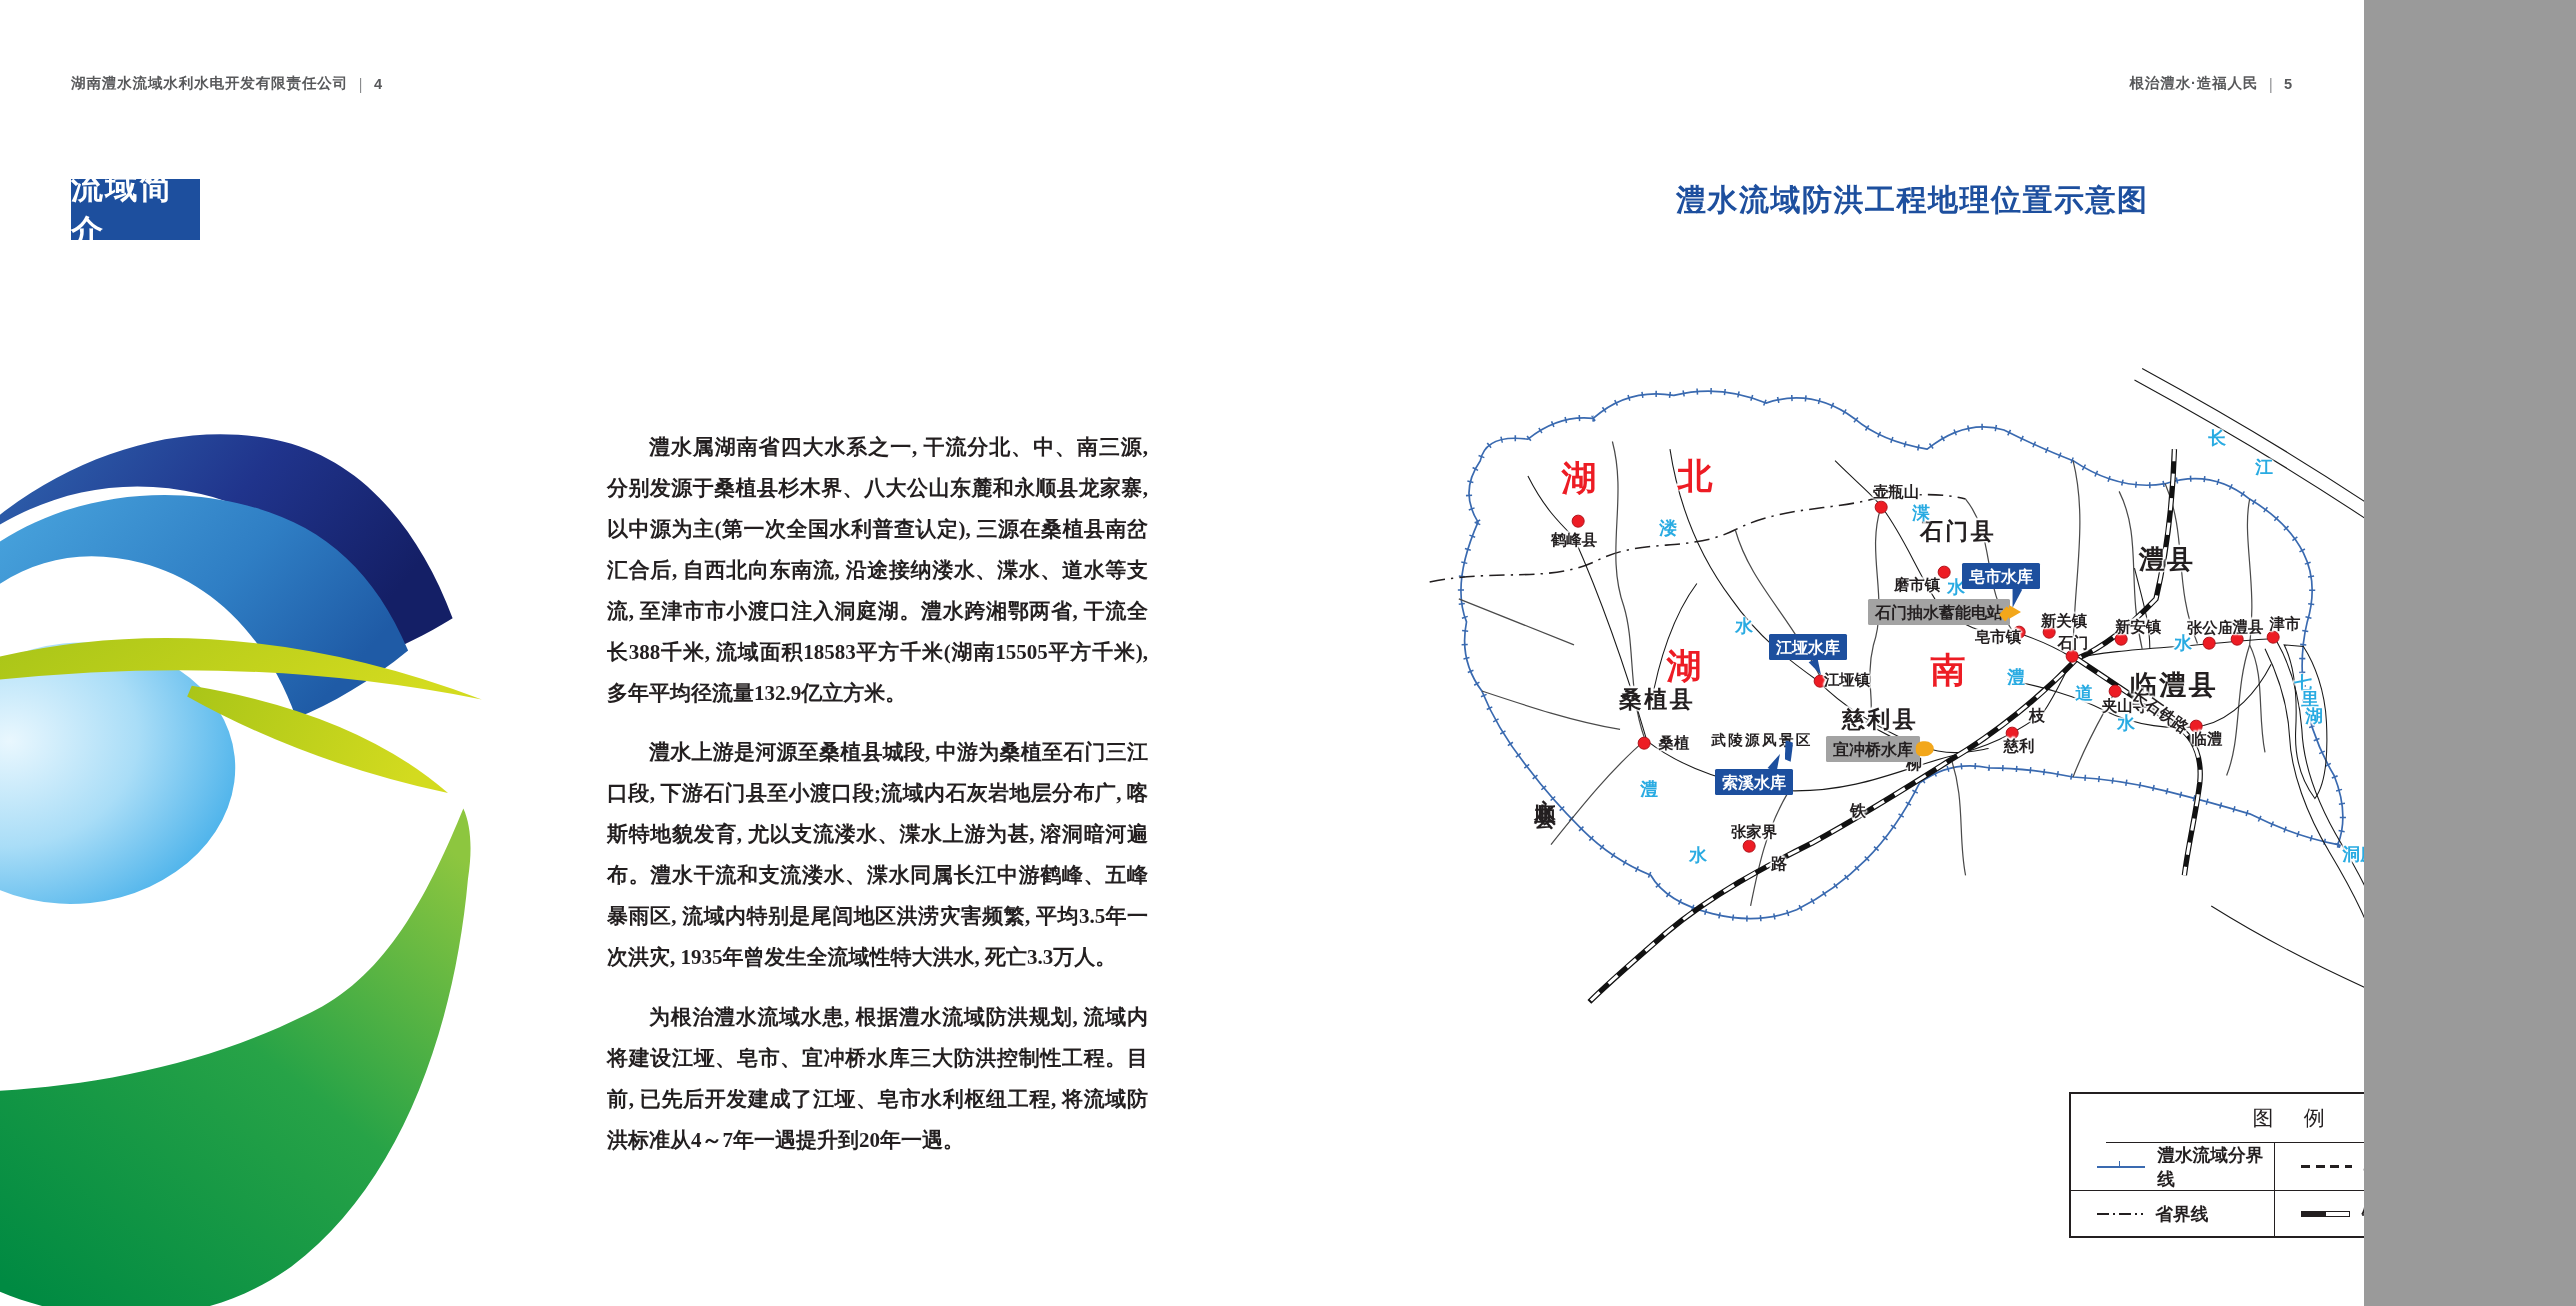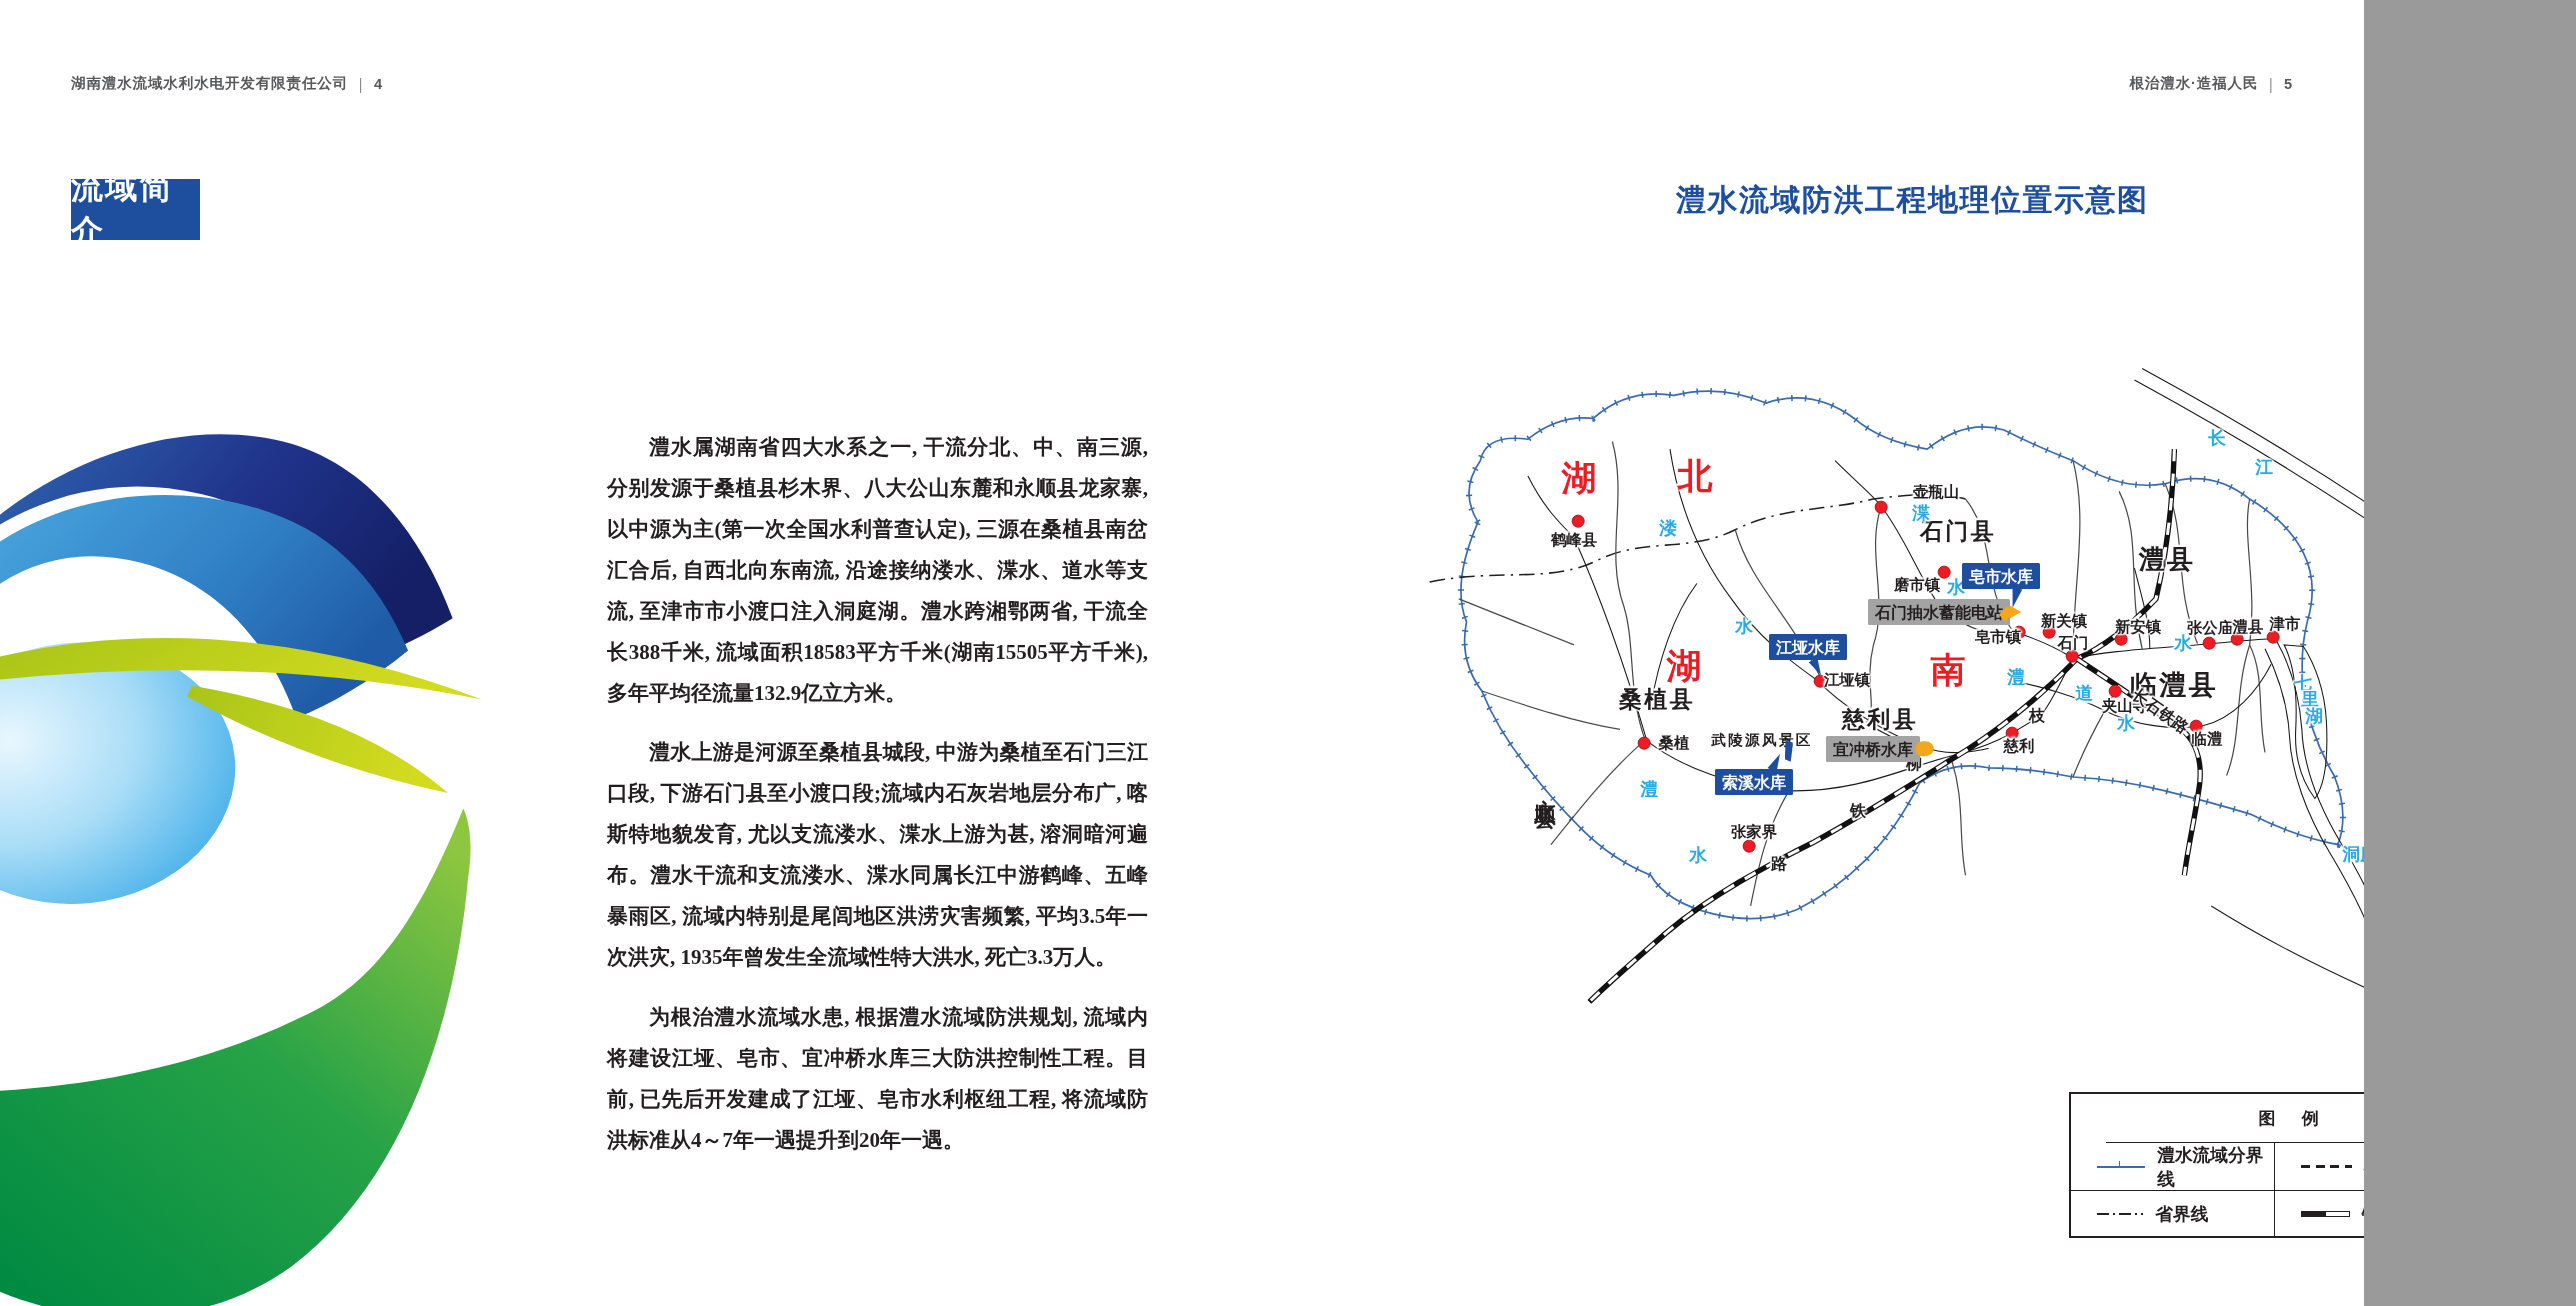--- a/index.html
+++ b/index.html
@@ -66,21 +66,21 @@
   .mk-orange-wedge{width:14px;height:15.4px;background:#f3a71b;
      clip-path:polygon(0 55%,55% 0,100% 35%,45% 100%);}
   .mk-orange-blob{width:18.4px;height:15.4px;background:#f3a71b;border-radius:45% 55% 60% 40%;}
   
   .legend{
     position:absolute;left:2069px;top:1092px;width:409px;height:146px;
     border:2.3px solid #231f20;box-sizing:border-box;background:#fff;
   }
   .legend-title{
     height:48px;border-bottom:1.9px solid #231f20;display:flex;align-items:center;
-    justify-content:center;font-weight:bold;font-size:17px;letter-spacing:4.6px;margin-left:35px;
+    justify-content:center;font-weight:normal;font-size:21px;letter-spacing:4.6px;margin-left:35px;
   }
   .legend-grid{display:grid;grid-template-columns:1fr 1fr;grid-template-rows:47px 47px;}
   .legend-cell{display:flex;align-items:center;gap:12.3px;padding-left:26px;box-sizing:border-box;}
   .legend-cell.rightcol{border-left:1.9px solid #231f20;}
   .legend-cell.botrow{border-top:1.9px solid #231f20;}
   .lg-label{font-weight:bold;font-size:17.7px;}
   .sym{display:inline-block;position:relative;}
   .sym-basin{width:51px;height:0;border-top:2.3px solid #3a6ab0;}
   .sym-basin::after{content:"";position:absolute;left:21.5px;top:-7px;width:1.9px;height:7px;background:#3a6ab0;}
   .sym-county{width:51px;height:2.3px;
@@ -229,21 +229,21 @@
       <span class="county-label halo" style="left: 1958px; top: 531px; font-size: 23px;">石门县</span>
       <span class="county-label halo" style="left: 2167px; top: 559px; font-size: 26px;">澧县</span>
       <span class="county-label halo" style="left: 2174px; top: 685px; font-size: 27px;">临澧县</span>
       <span class="county-label halo" style="left: 1880px; top: 719px; font-size: 23px;">慈利县</span>
       <span class="county-label halo" style="left: 1657px; top: 699px; font-size: 23px;">桑植县</span>
       <span class="county-label halo" style="left: 1762px; top: 740px; font-size: 14.6px;">武陵源风景区</span>
       <span class="county-label halo county-vertical" style="left: 1545px; top: 789px; font-size: 21.5px;">永顺县</span>
       <div class="town-dot" style="left: 1578px; top: 521px;"></div>
       <span class="town-label halo" style="left: 1574px; top: 540px;">鹤峰县</span>
       <div class="town-dot" style="left: 1881px; top: 507px;"></div>
-      <span class="town-label halo" style="left: 1896px; top: 492px; margin-left: 40px;">壶瓶山</span>
+      <span class="town-label halo" style="left: 1896px; top: 492px;">壶瓶山</span>
       <div class="town-dot" style="left: 1644px; top: 743px;"></div>
       <span class="town-label halo" style="left: 1674px; top: 743px;">桑植</span>
       <div class="town-dot" style="left: 1944px; top: 572px;"></div>
       <span class="town-label halo" style="left: 1917px; top: 585px; text-align: right;">磨市镇</span>
       <div class="town-dot" style="left: 2019px; top: 632px;"></div>
       <span class="town-label halo" style="left: 1998px; top: 637px;">皂市镇</span>
       <div class="town-dot" style="left: 2049px; top: 632px;"></div>
       <span class="town-label halo" style="left: 2064px; top: 621px;">新关镇</span>
       <div class="town-dot" style="left: 2072px; top: 656px;"></div>
       <span class="town-label halo" style="left: 2073px; top: 643px;">石门</span>

